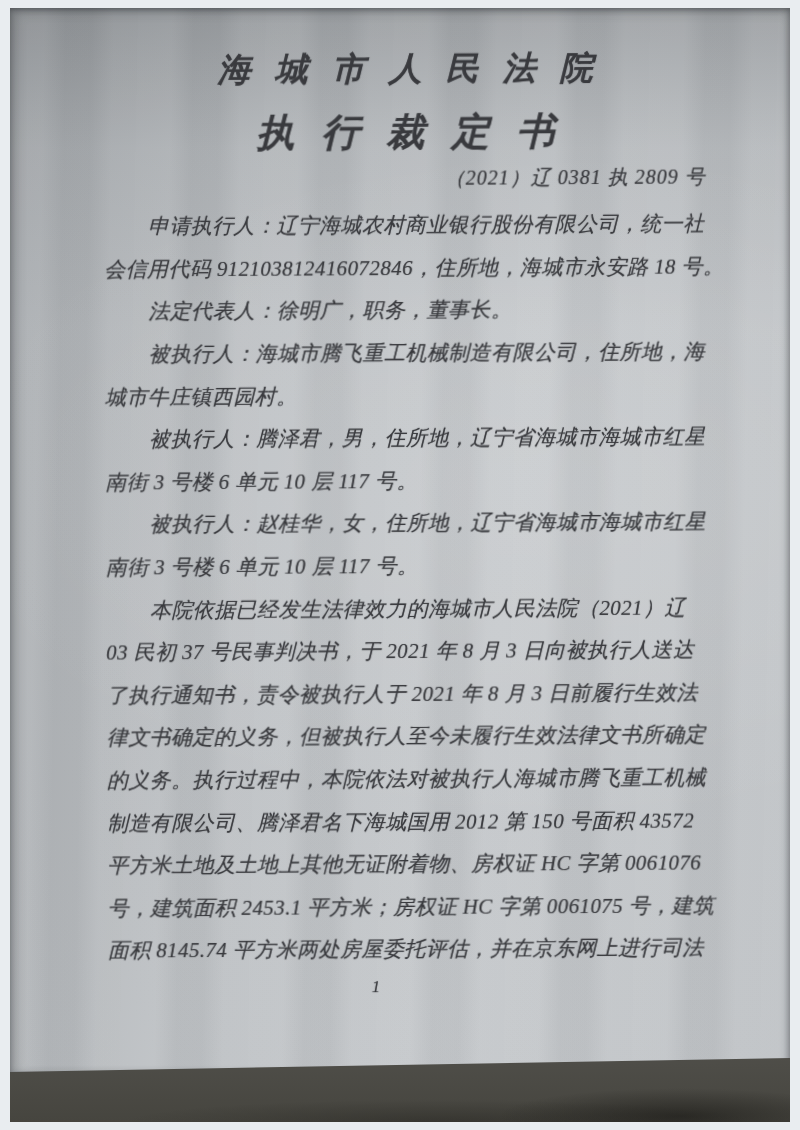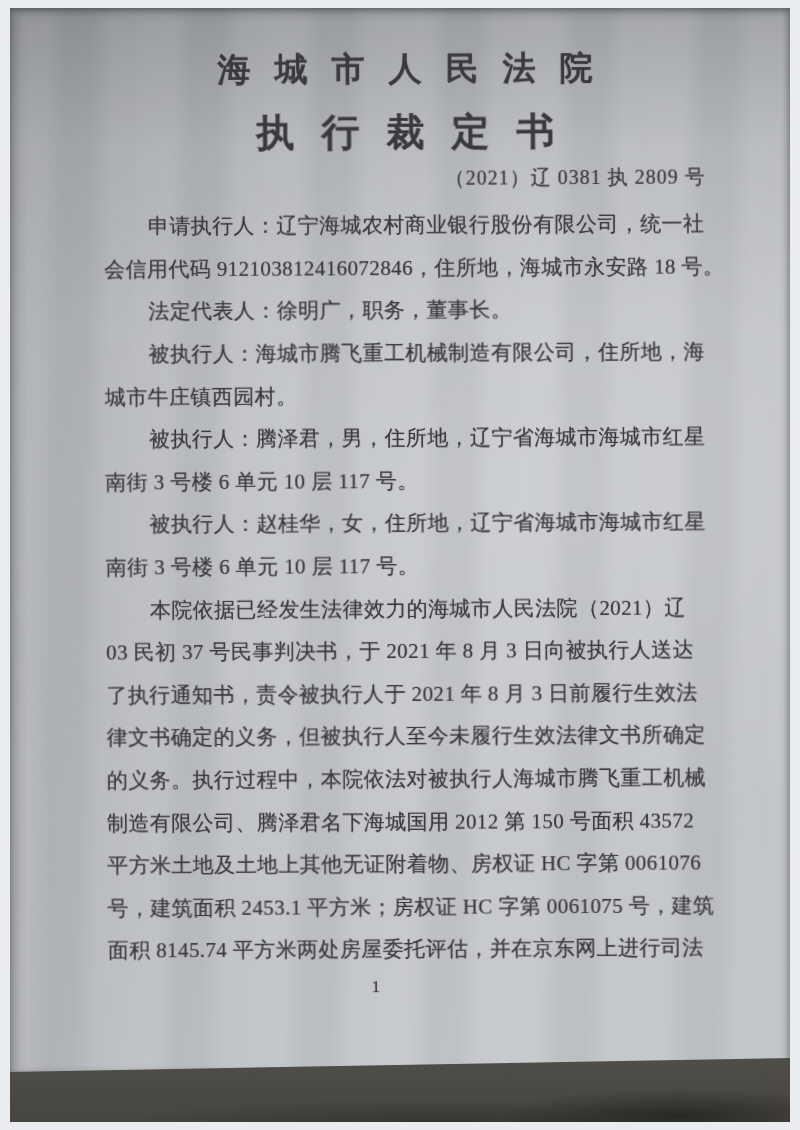--- a/index.html
+++ b/index.html
@@ -10,20 +10,21 @@
     width: 800px;
     height: 1130px;
     background: #e9edf0;
     overflow: hidden;
     font-family: "Liberation Serif", "DejaVu Serif", serif;
   }
   .screen {
     position: relative;
     width: 800px;
     height: 798px;
+    font-style: italic;
   }
   
   .paper {
     position: absolute;
     left: 10px;
     top: 8px;
     width: 780px;
     height: 1066px;
     background:
       radial-gradient(ellipse 900px 500px at 70% 45%, rgba(255,255,255,0.10), rgba(255,255,255,0) 70%),

